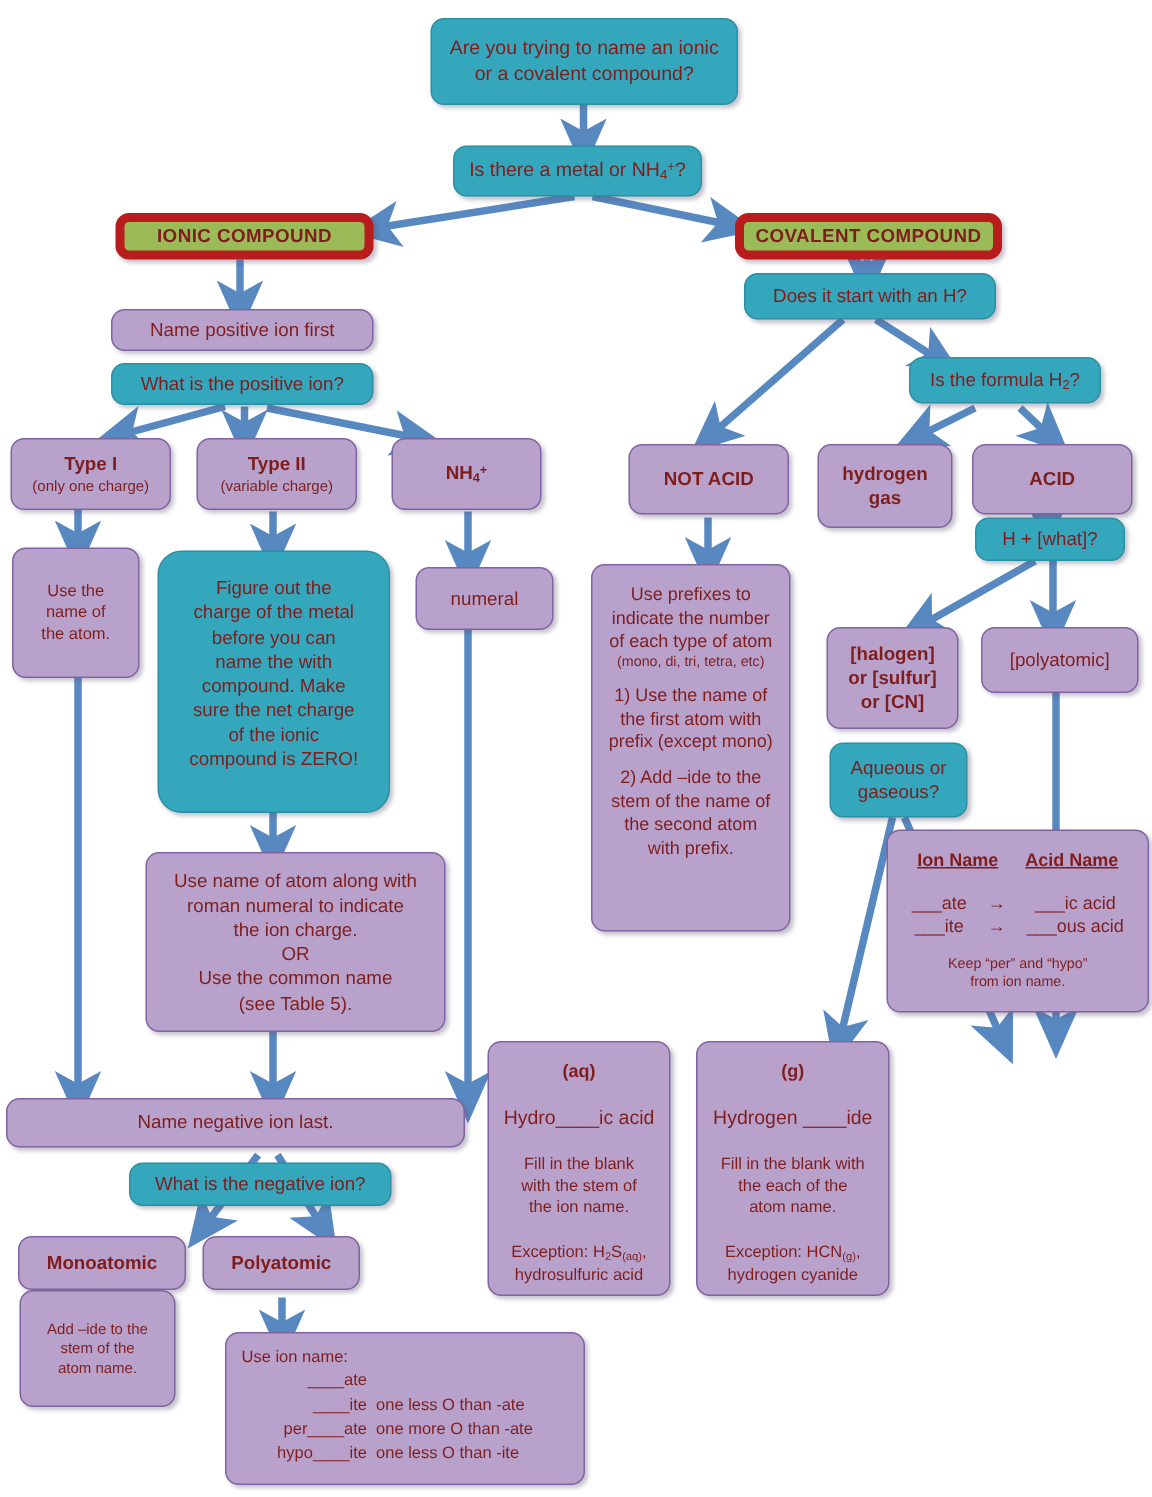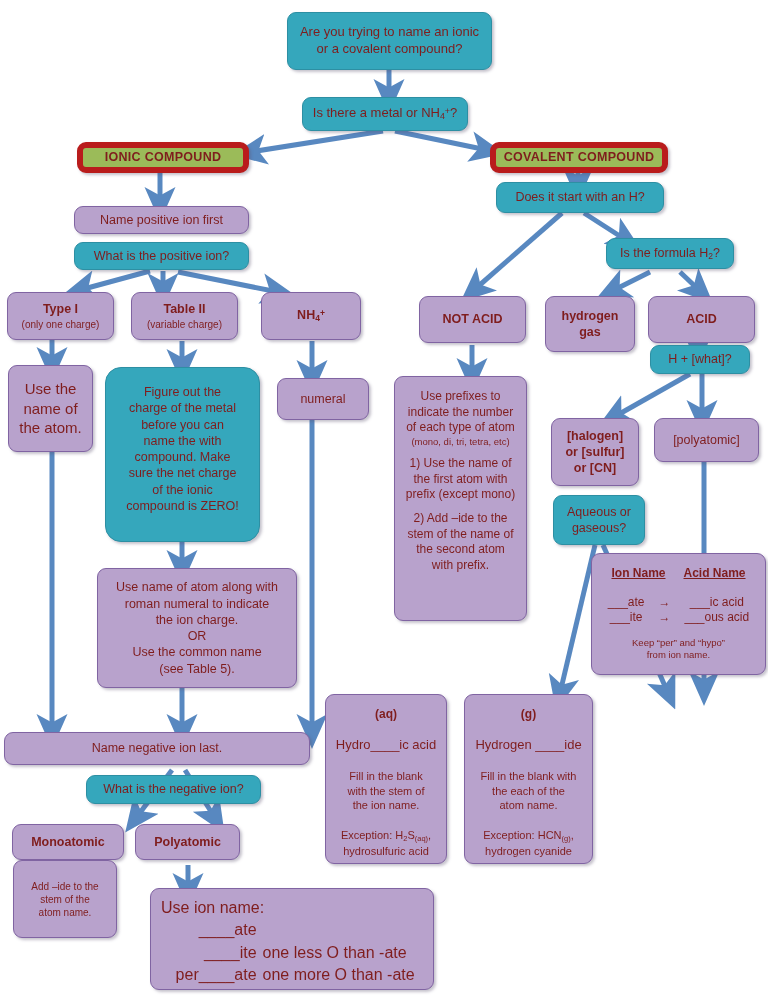--- a/index.html
+++ b/index.html
@@ -116,29 +116,29 @@
   <div class="node teal" style="left:74px;top:242px;width:175px;height:28px;font-size:12.5px;">
     <span>What is the positive ion?</span>
   </div>
 
   <div class="node purple" style="left:7px;top:292px;width:107px;height:48px;font-size:12.5px;">
     <span class="bold">Type I</span>
     <span class="sub">(only one charge)</span>
   </div>
 
   <div class="node purple" style="left:131px;top:292px;width:107px;height:48px;font-size:12.5px;">
-    <span class="bold">Table II</span>
+    <span class="bold">Type II</span>
     <span class="sub">(variable charge)</span>
   </div>
 
   <div class="node purple" style="left:261px;top:292px;width:100px;height:48px;font-size:12.5px;">
     <span class="bold"><span>NH</span><sub>4</sub><sup>+</sup></span>
   </div>
 
-  <div class="node purple" style="left:8px;top:365px;width:85px;height:87px;font-size:15px;">
+  <div class="node purple" style="left:8px;top:365px;width:85px;height:87px;font-size:11px;">
     <span>Use the</span>
     <span>name of</span>
     <span>the atom.</span>
   </div>
 
   <div class="node teal" style="left:105px;top:367px;width:155px;height:175px;font-size:12.5px;border-radius:16px;justify-content:flex-start;padding-top:16px;">
     <span>Figure out the</span>
     <span>charge of the metal</span>
     <span>before you can</span>
     <span>name the with</span>
@@ -176,21 +176,21 @@
   <div class="node purple" style="left:135px;top:824px;width:105px;height:36px;font-size:12.5px;">
     <span class="bold">Polyatomic</span>
   </div>
 
   <div class="node purple" style="left:13px;top:860px;width:104px;height:78px;font-size:10px;">
     <span>Add –ide to the</span>
     <span>stem of the</span>
     <span>atom name.</span>
   </div>
 
-  <div class="node purple left" style="left:150px;top:888px;width:284px;height:102px;font-size:16px;justify-content:flex-start;padding:9px 10px;">
+  <div class="node purple left" style="left:150px;top:888px;width:240px;height:102px;font-size:11px;justify-content:flex-start;padding:9px 10px;">
     <span>Use ion name:</span>
     <div class="lst">
       <div class="lr">
         <span class="lc">____ate</span>
         <span class="lc2"></span>
       </div>
       <div class="lr">
         <span class="lc">____ite</span>
         <span class="lc2">one less O than -ate</span>
       </div>

